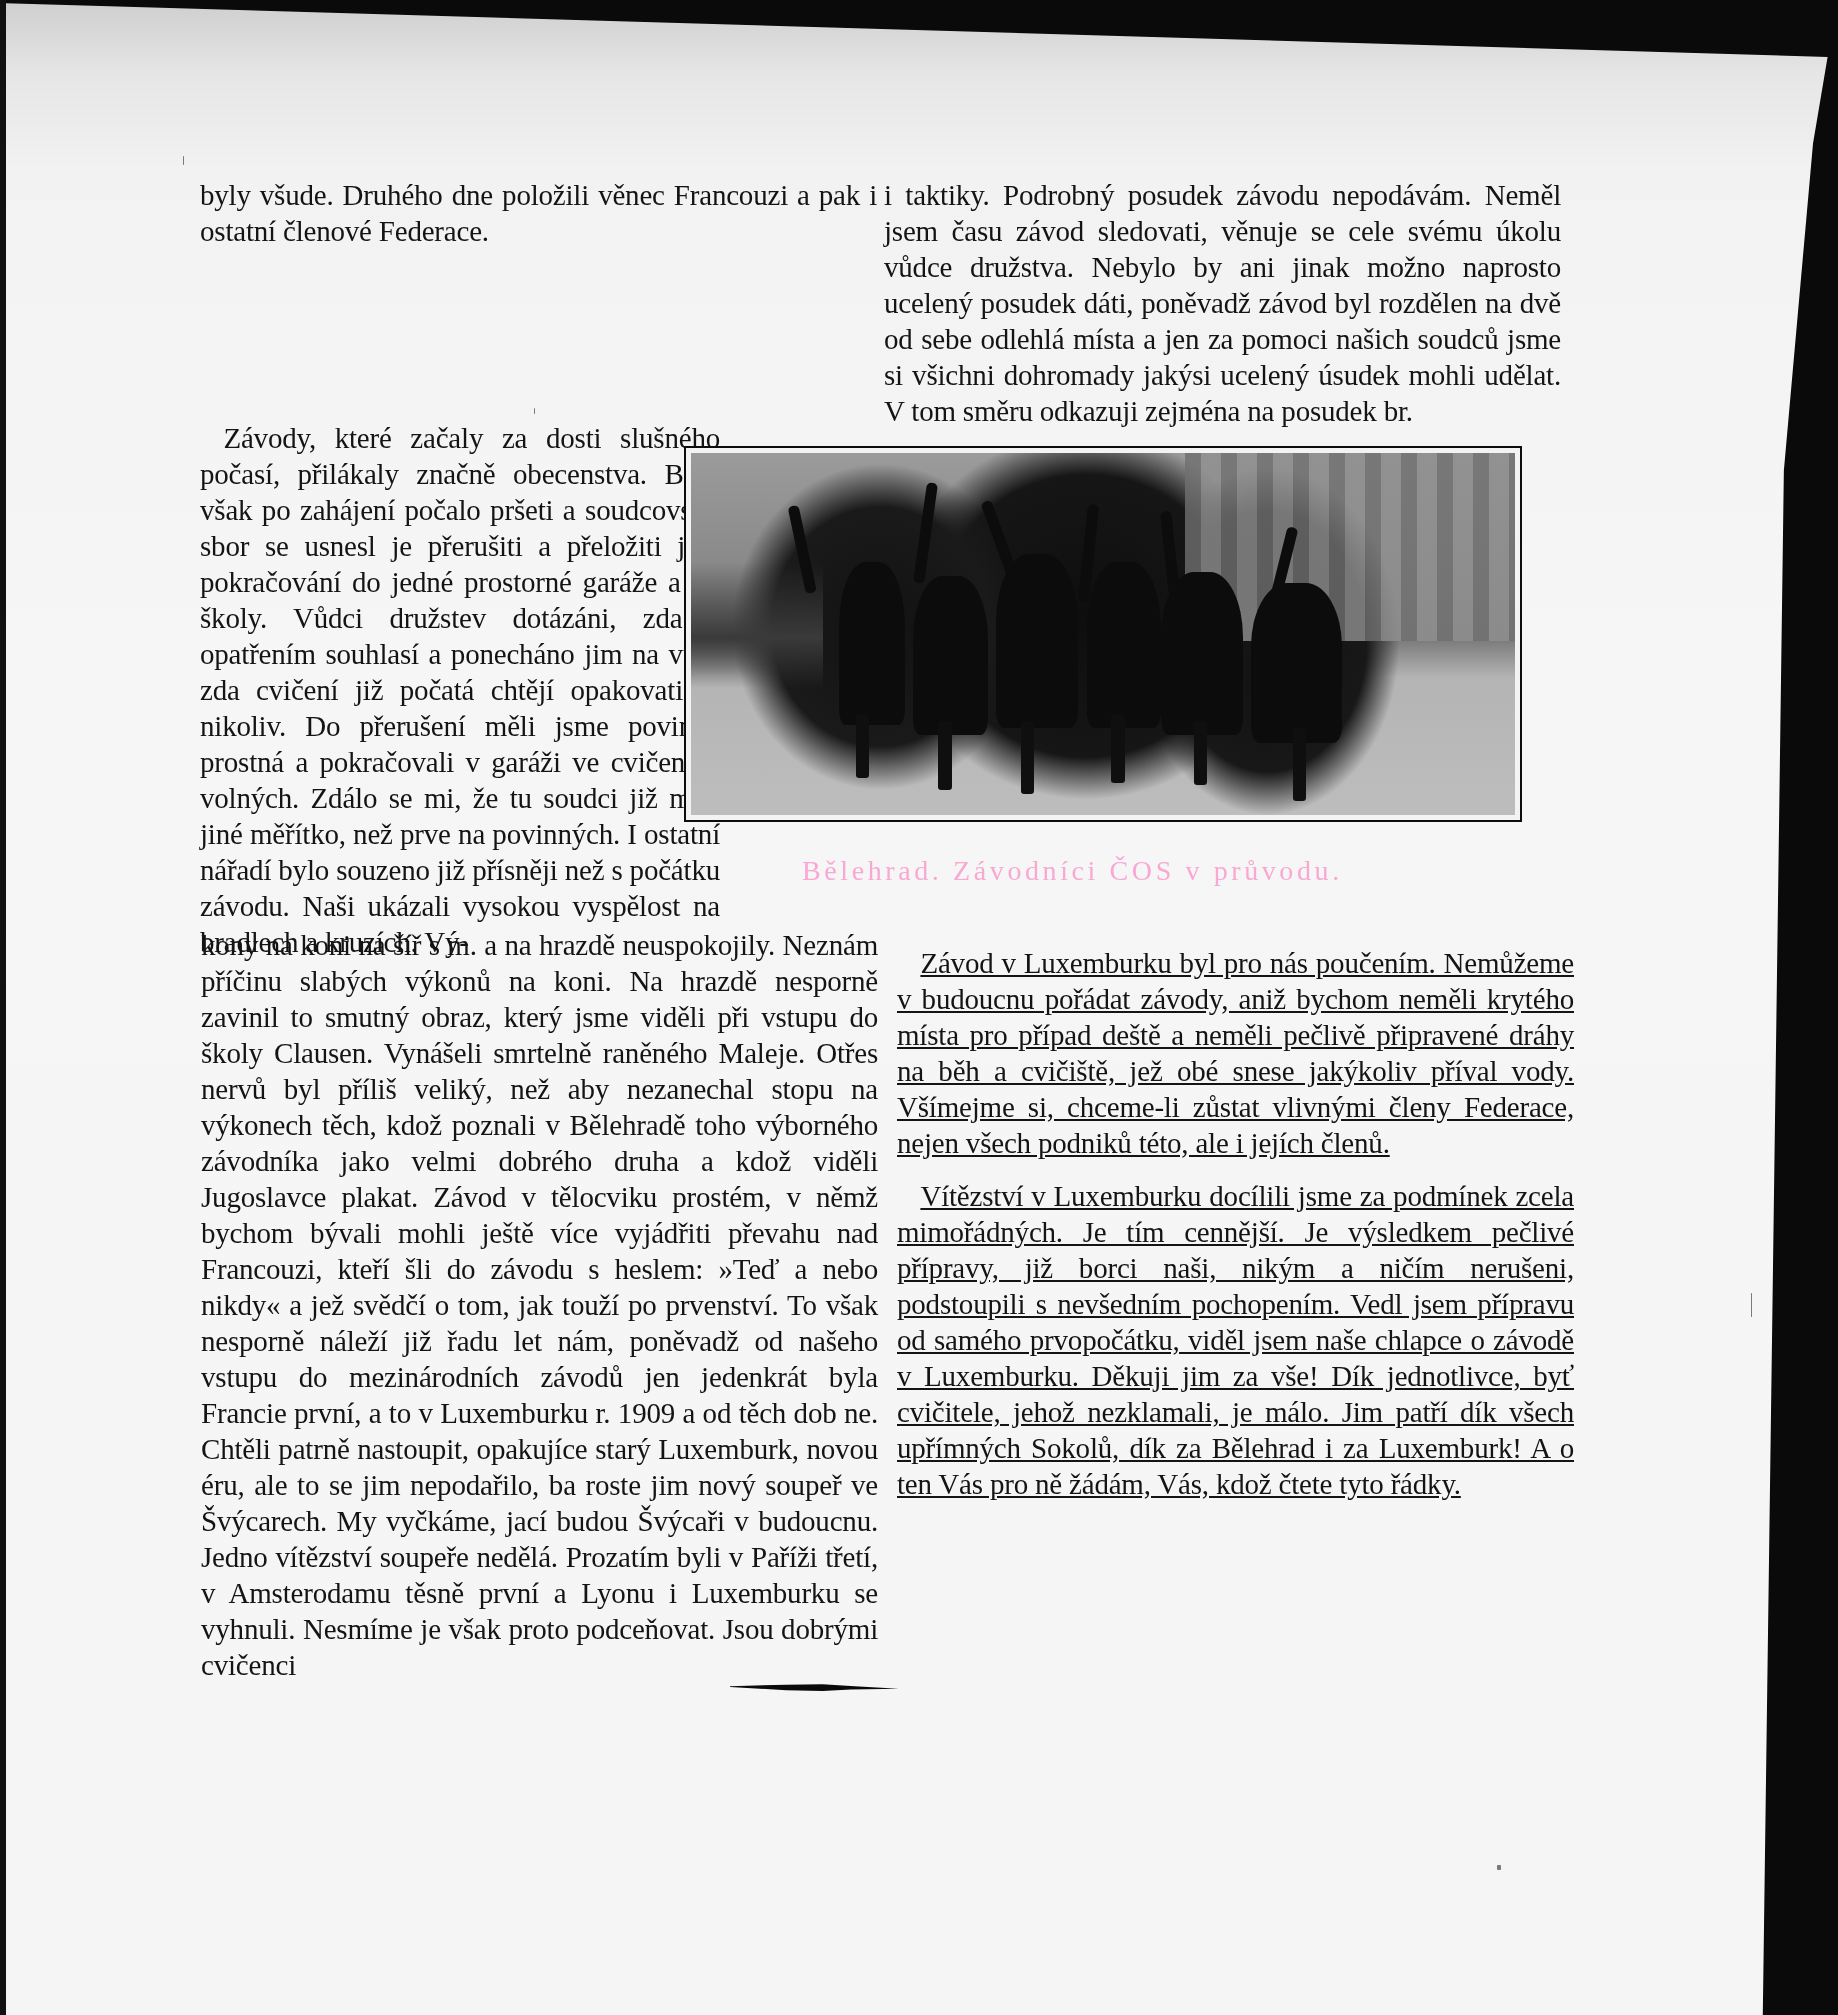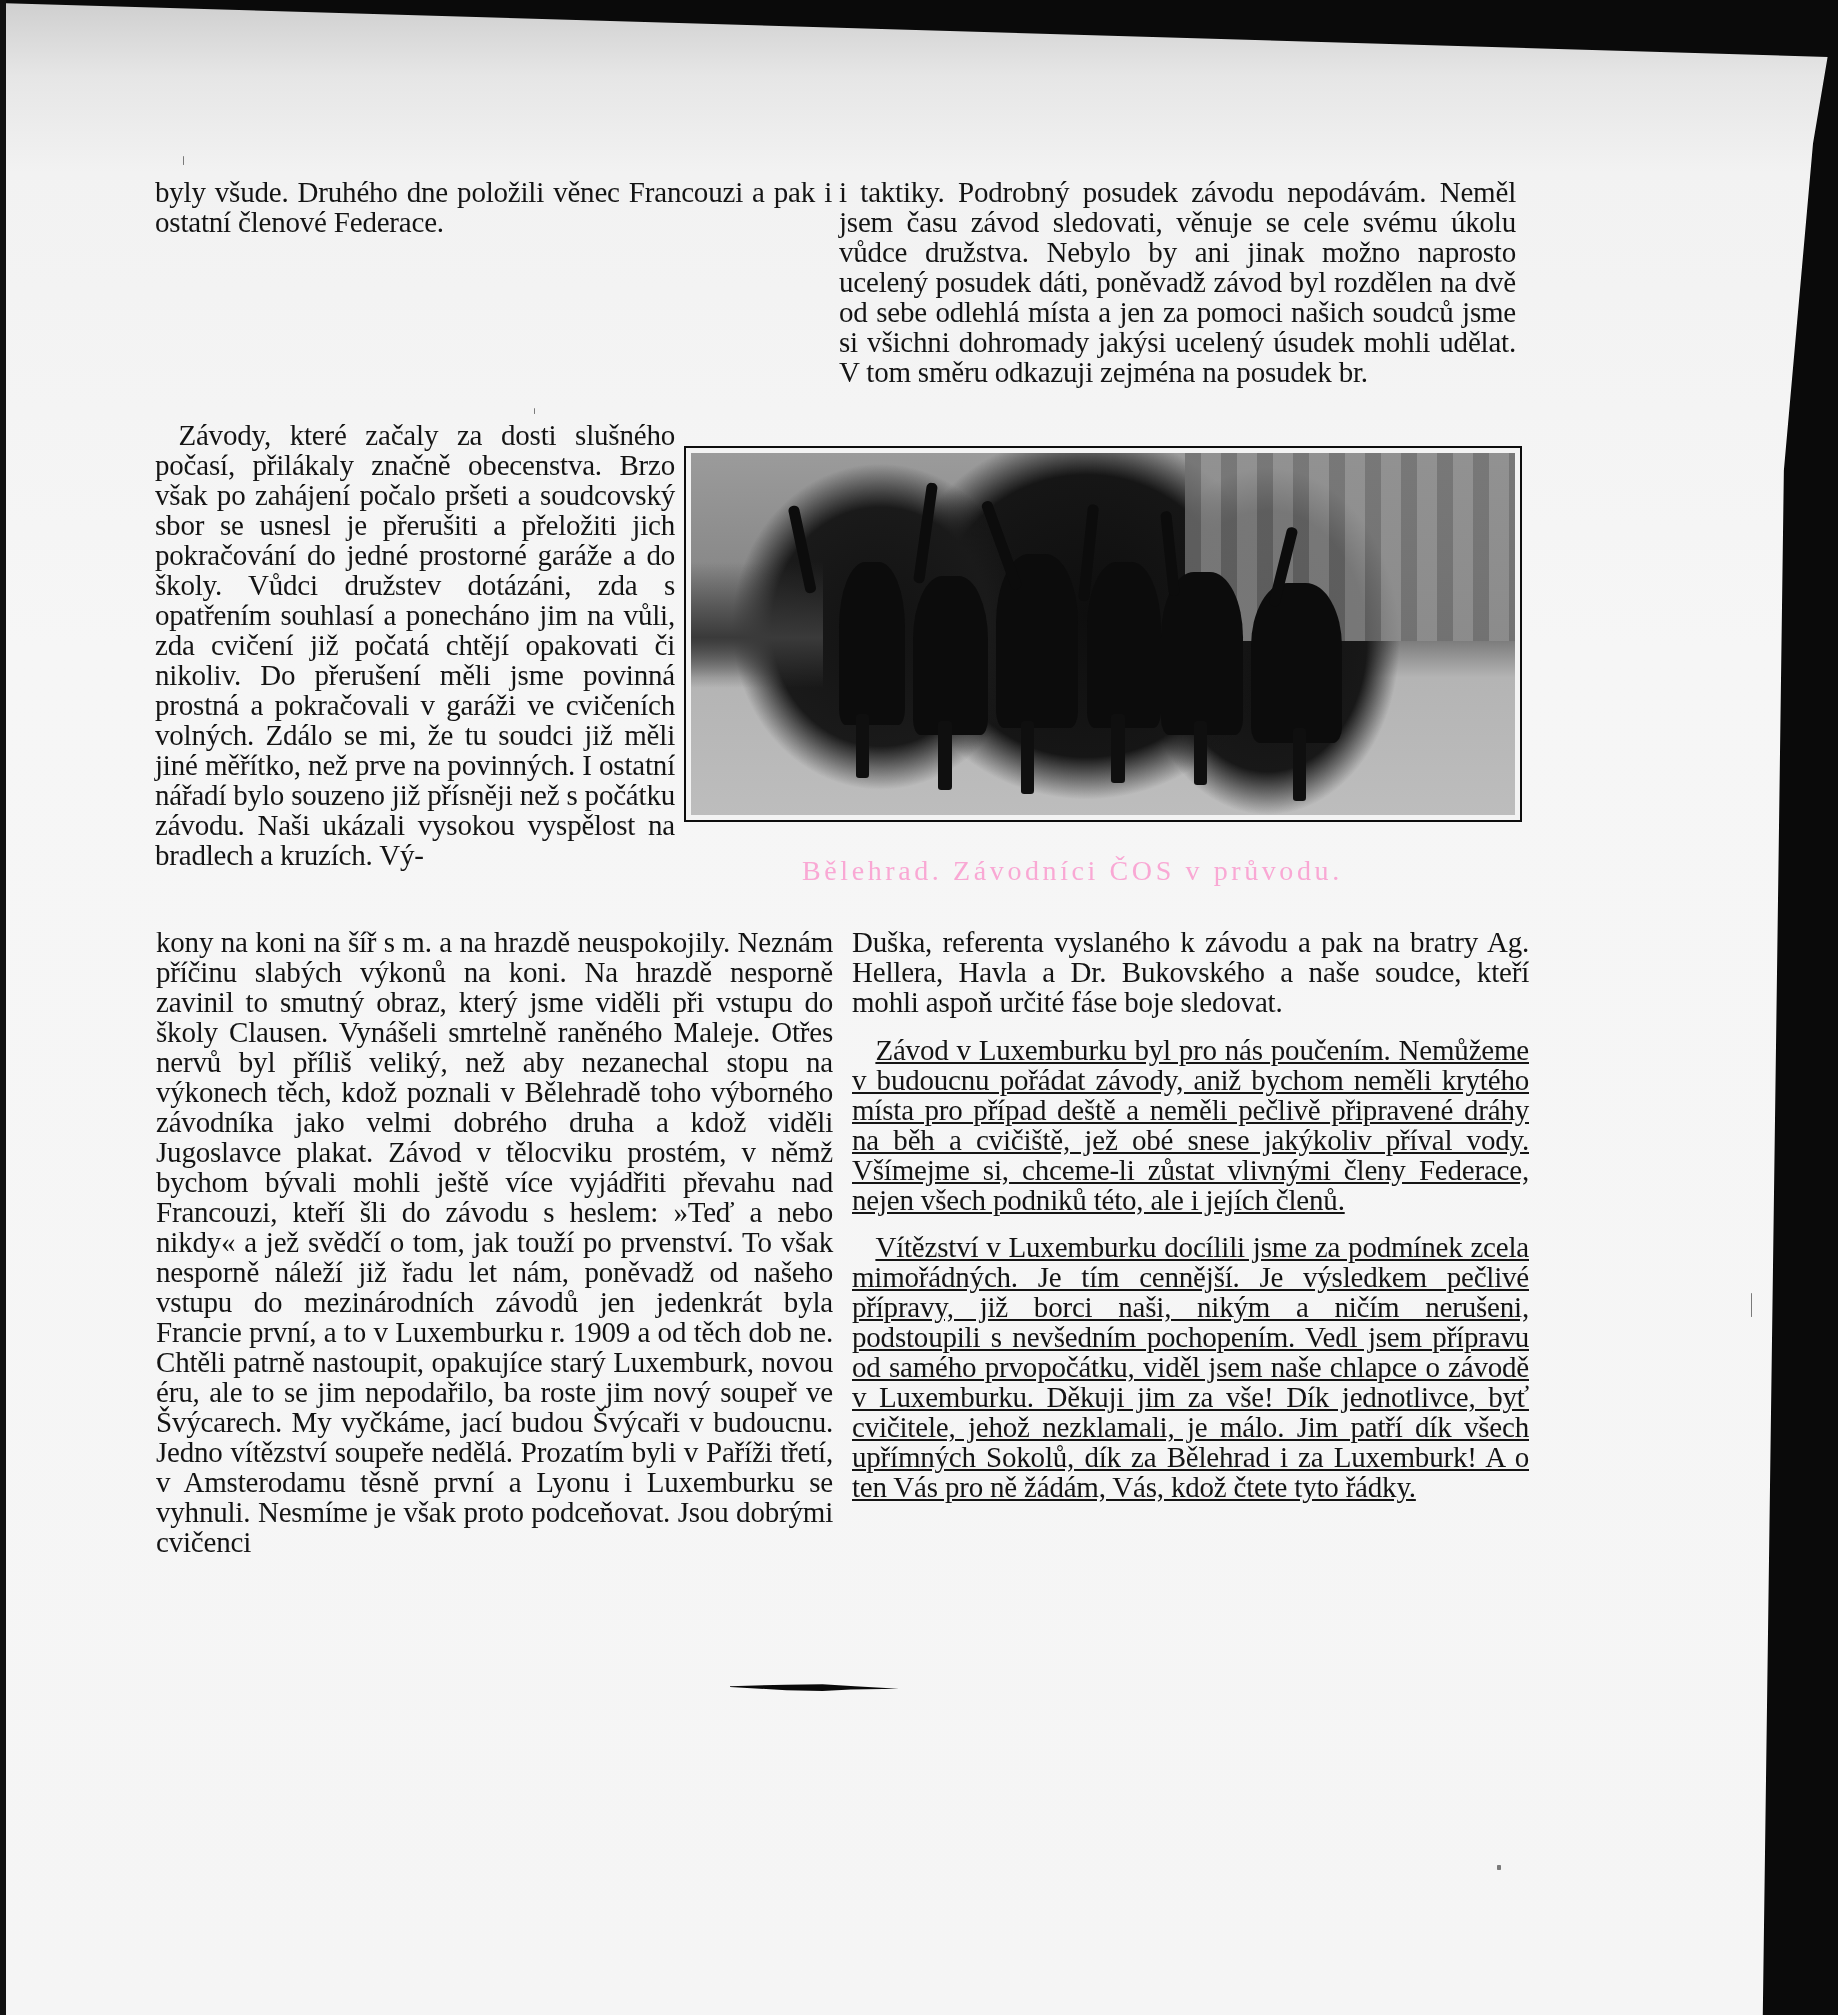--- a/index.html
+++ b/index.html
@@ -17,25 +17,26 @@
       background: linear-gradient(180deg, #cfcfcf 0px, #e6e6e6 73px, #f2f2f2 169px, #f6f6f6 645px, #f5f5f5 2015px, #efefef 2337px);
       clip-path: polygon(0 0, 100% 2.3%, 99.2% 6%, 97.6% 20%, 96.2% 100%, 0 100%);
     }
     .left-edge {
       position: absolute; left: 0; top: 0; width: 5.6px; height: 2347px;
       background: #111;
     }
     .text {
       font-family: "Liberation Serif", "DejaVu Serif", serif;
       font-size: 29px;
-      line-height: 30px;
+      line-height: 36px;
       text-align: justify;
       letter-spacing: -0.2px;
       font-weight: 500;
       color: #141414;
+      margin-left: 45px;
     }
     .text p { margin: 0; }
     .text p.indent { text-indent: 23.4px; }
     .text p.gap { margin-top: 17.7px; text-decoration: underline; }
     .col-left-top {
       position: absolute; left: 155px; top: 177px; width: 677px;
     }
     .col-left-mid {
       position: absolute; left: 155px; top: 420px; width: 520px;
     }
@@ -146,21 +147,20 @@
     <div class="leg" style="left:40%;top:74%;height:73px;"></div>
     <div class="leg" style="left:51%;top:72%;height:69px;"></div>
     <div class="leg" style="left:61%;top:74%;height:64px;"></div>
     <div class="leg" style="left:73%;top:76%;height:73px;"></div>
   </div>
 </div>
 
 <div class="caption">Bělehrad. Závodníci ČOS v průvodu.</div>
 
 <div class="text col-right-bottom">
-  <p>Duška, referenta vyslaného k závodu a pak na bratry Ag. Hellera, Havla a Dr. Bukovského a naše soudce, kteří mohli aspoň určité fáse boje sledovat.</p>
   <p class="indent gap">Závod v Luxemburku byl pro nás poučením. Nemůžeme v budoucnu pořádat závody, aniž bychom neměli krytého místa pro případ deště a neměli pečlivě připravené dráhy na běh a cvičiště, jež obé snese jakýkoliv příval vody. Všímejme si, chceme-li zůstat vlivnými členy Federace, nejen všech podniků této, ale i jejích členů.</p>
   <p class="indent gap">Vítězství v Luxemburku docílili jsme za podmínek zcela mimořádných. Je tím cennější. Je výsledkem pečlivé přípravy, již borci naši, nikým a ničím nerušeni, podstoupili s nevšedním pochopením. Vedl jsem přípravu od samého prvopočátku, viděl jsem naše chlapce o závodě v Luxemburku. Děkuji jim za vše! Dík jednotlivce, byť cvičitele, jehož nezklamali, je málo. Jim patří dík všech upřímných Sokolů, dík za Bělehrad i za Luxemburk! A o ten Vás pro ně žádám, Vás, kdož čtete tyto řádky.</p>
 </div>
 
 <svg class="divider" viewBox="0 0 420 22">
   <polygon points="0,8 140,4 230,3 310,8 420,14 300,16 230,20 140,18 0,10" fill="#0a0a0a"></polygon>
 </svg>
 
 
 </body></html>

